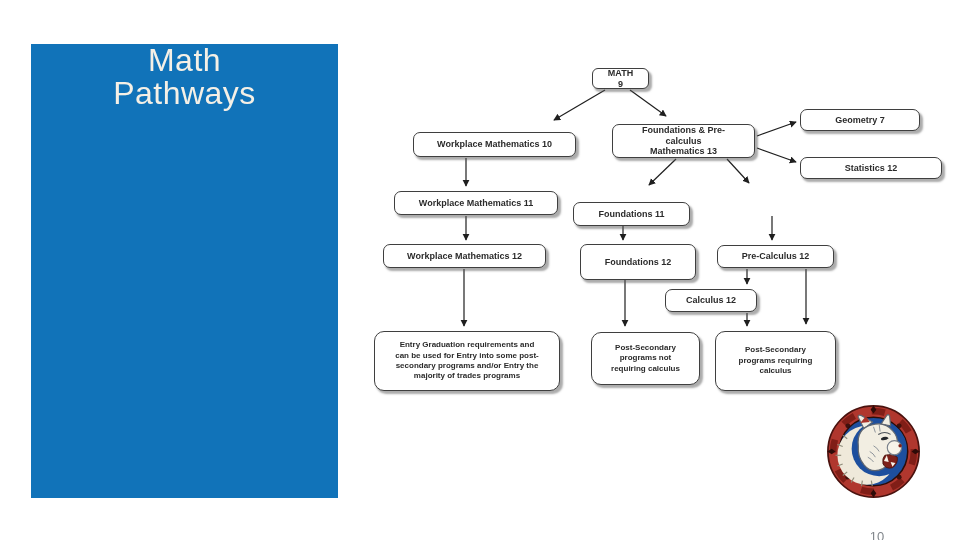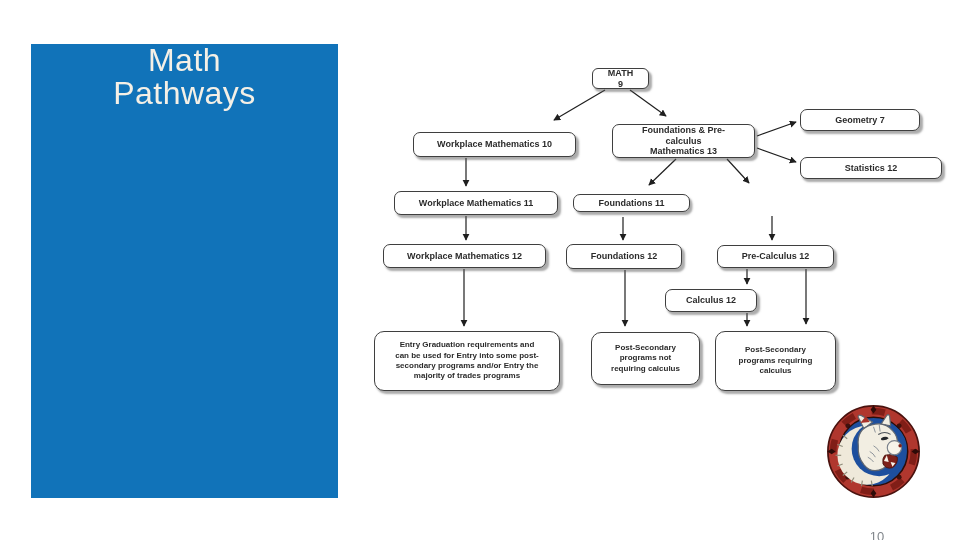--- a/index.html
+++ b/index.html
@@ -95,30 +95,30 @@
     </div>
 
     <div class="node" style="left:800px;top:157px;width:142px;height:22px">
       <span>Statistics 12</span>
     </div>
 
     <div class="node" style="left:394px;top:191px;width:164px;height:24px">
       <span>Workplace Mathematics 11</span>
     </div>
 
-    <div class="node" style="left:573px;top:194px;width:117px;height:18px">
+    <div class="node" style="left:573px;top:202px;width:117px;height:24px">
       <span>Foundations 11</span>
     </div>
 
 
     <div class="node" style="left:383px;top:244px;width:163px;height:24px">
       <span>Workplace Mathematics 12</span>
     </div>
 
-    <div class="node" style="left:566px;top:244px;width:116px;height:25px">
+    <div class="node" style="left:580px;top:244px;width:116px;height:36px">
       <span>Foundations 12</span>
     </div>
 
     <div class="node" style="left:717px;top:245px;width:117px;height:23px">
       <span>Pre-Calculus 12</span>
     </div>
 
     <div class="node" style="left:665px;top:289px;width:92px;height:23px">
       <span>Calculus 12</span>
     </div>

